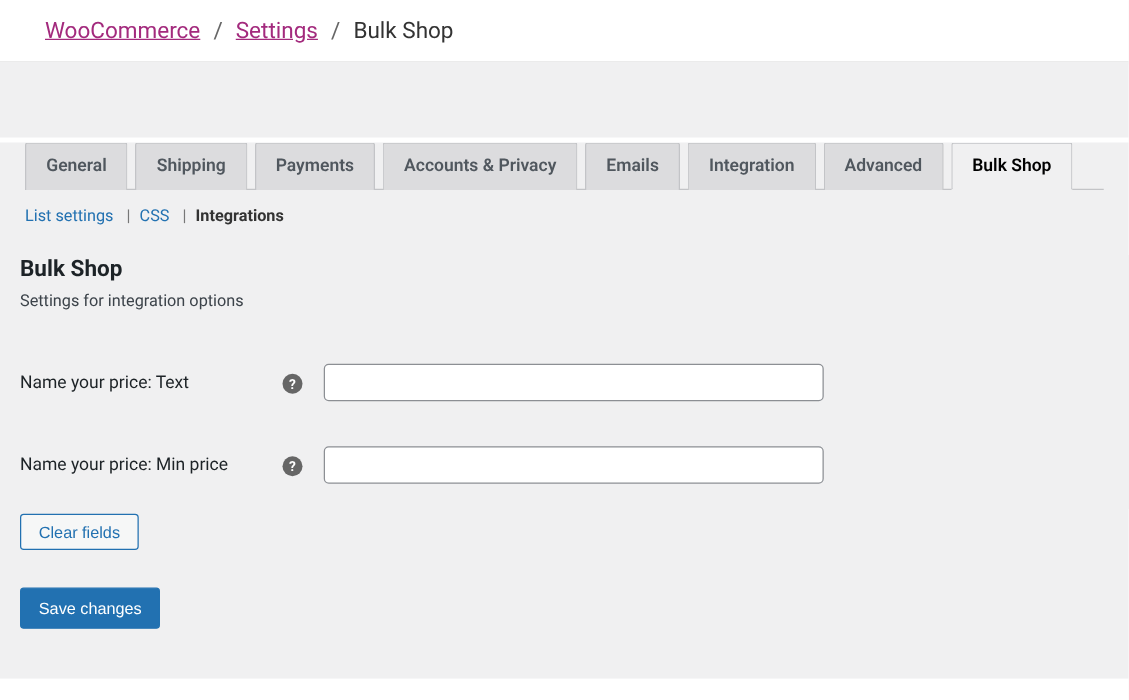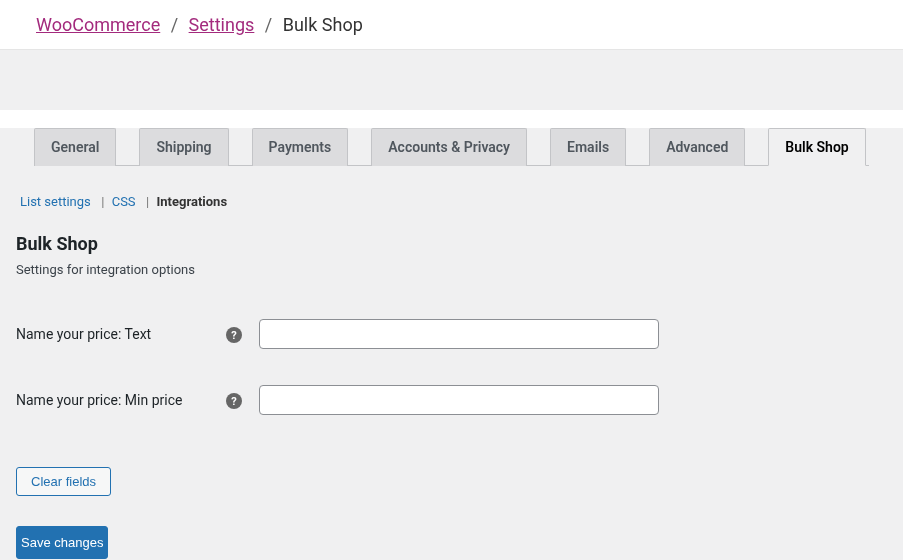--- a/index.html
+++ b/index.html
@@ -32,24 +32,24 @@
     background: #f0f0f1;
     height: 60px;
   }
   .content {
     background: #f0f0f1;
     padding: 0 16px 40px 16px;
   }
   .nav-tab-wrapper {
     display: flex;
     flex-wrap: wrap;
-    gap: 23px;
+    gap: 6px;
     border-bottom: 1px solid #c3c4c7;
     padding: 0;
-    margin: 18px;
+    margin: 4px;
     text-align: center;
   }
   .nav-tab {
     display: inline-block;
     background: #dcdcde;
     color: #50575e;
     padding: 10px 16px;
     font-size: 14px;
     font-weight: 600;
     border: 1px solid #c3c4c7;
@@ -128,36 +128,36 @@
     width: 400px;
     height: 30px;
     border: 1px solid #8c8f94;
     border-radius: 4px;
     padding: 2px 8px;
     font-size: 13px;
     background: #fff;
   }
   .btn-secondary {
     display: inline-block;
-    margin-top: 34px;
+    margin-top: 6px;
     background: #f6f7f7;
     border: 1px solid #2271b1;
     color: #2271b1;
     padding: 6px 14px;
     font-size: 13px;
     border-radius: 3px;
     cursor: pointer;
   }
   .btn-primary {
     display: inline-block;
     margin-top: 30px;
     background: #2271b1;
     border: 1px solid #2271b1;
     color: #fff;
-    padding: 8px 4px;
+    padding: 8px 14px;
     font-size: 13px;
     border-radius: 3px;
     cursor: pointer;
   }
 </style>
 </head>
 <body>
 
 <div class="breadcrumb-bar">
   <a href="#">WooCommerce</a>
@@ -169,20 +169,21 @@
 
 <div class="gap"></div>
 
 <div class="content">
   <div class="nav-tab-wrapper">
     <span class="nav-tab">General</span>
     <span class="nav-tab">Shipping</span>
     <span class="nav-tab">Payments</span>
     <span class="nav-tab">Accounts &amp; Privacy</span>
     <span class="nav-tab">Emails</span>
+    <span class="nav-tab">Integration</span>
     <span class="nav-tab">Advanced</span>
     <span class="nav-tab active">Bulk Shop</span>
   </div>
 
   <div class="subsubsub">
     <a href="#">List settings</a>&nbsp;
     <span class="sep">|</span>
     <a href="#">CSS</a>&nbsp;
     <span class="sep">|</span>
     <span class="active">Integrations</span>

